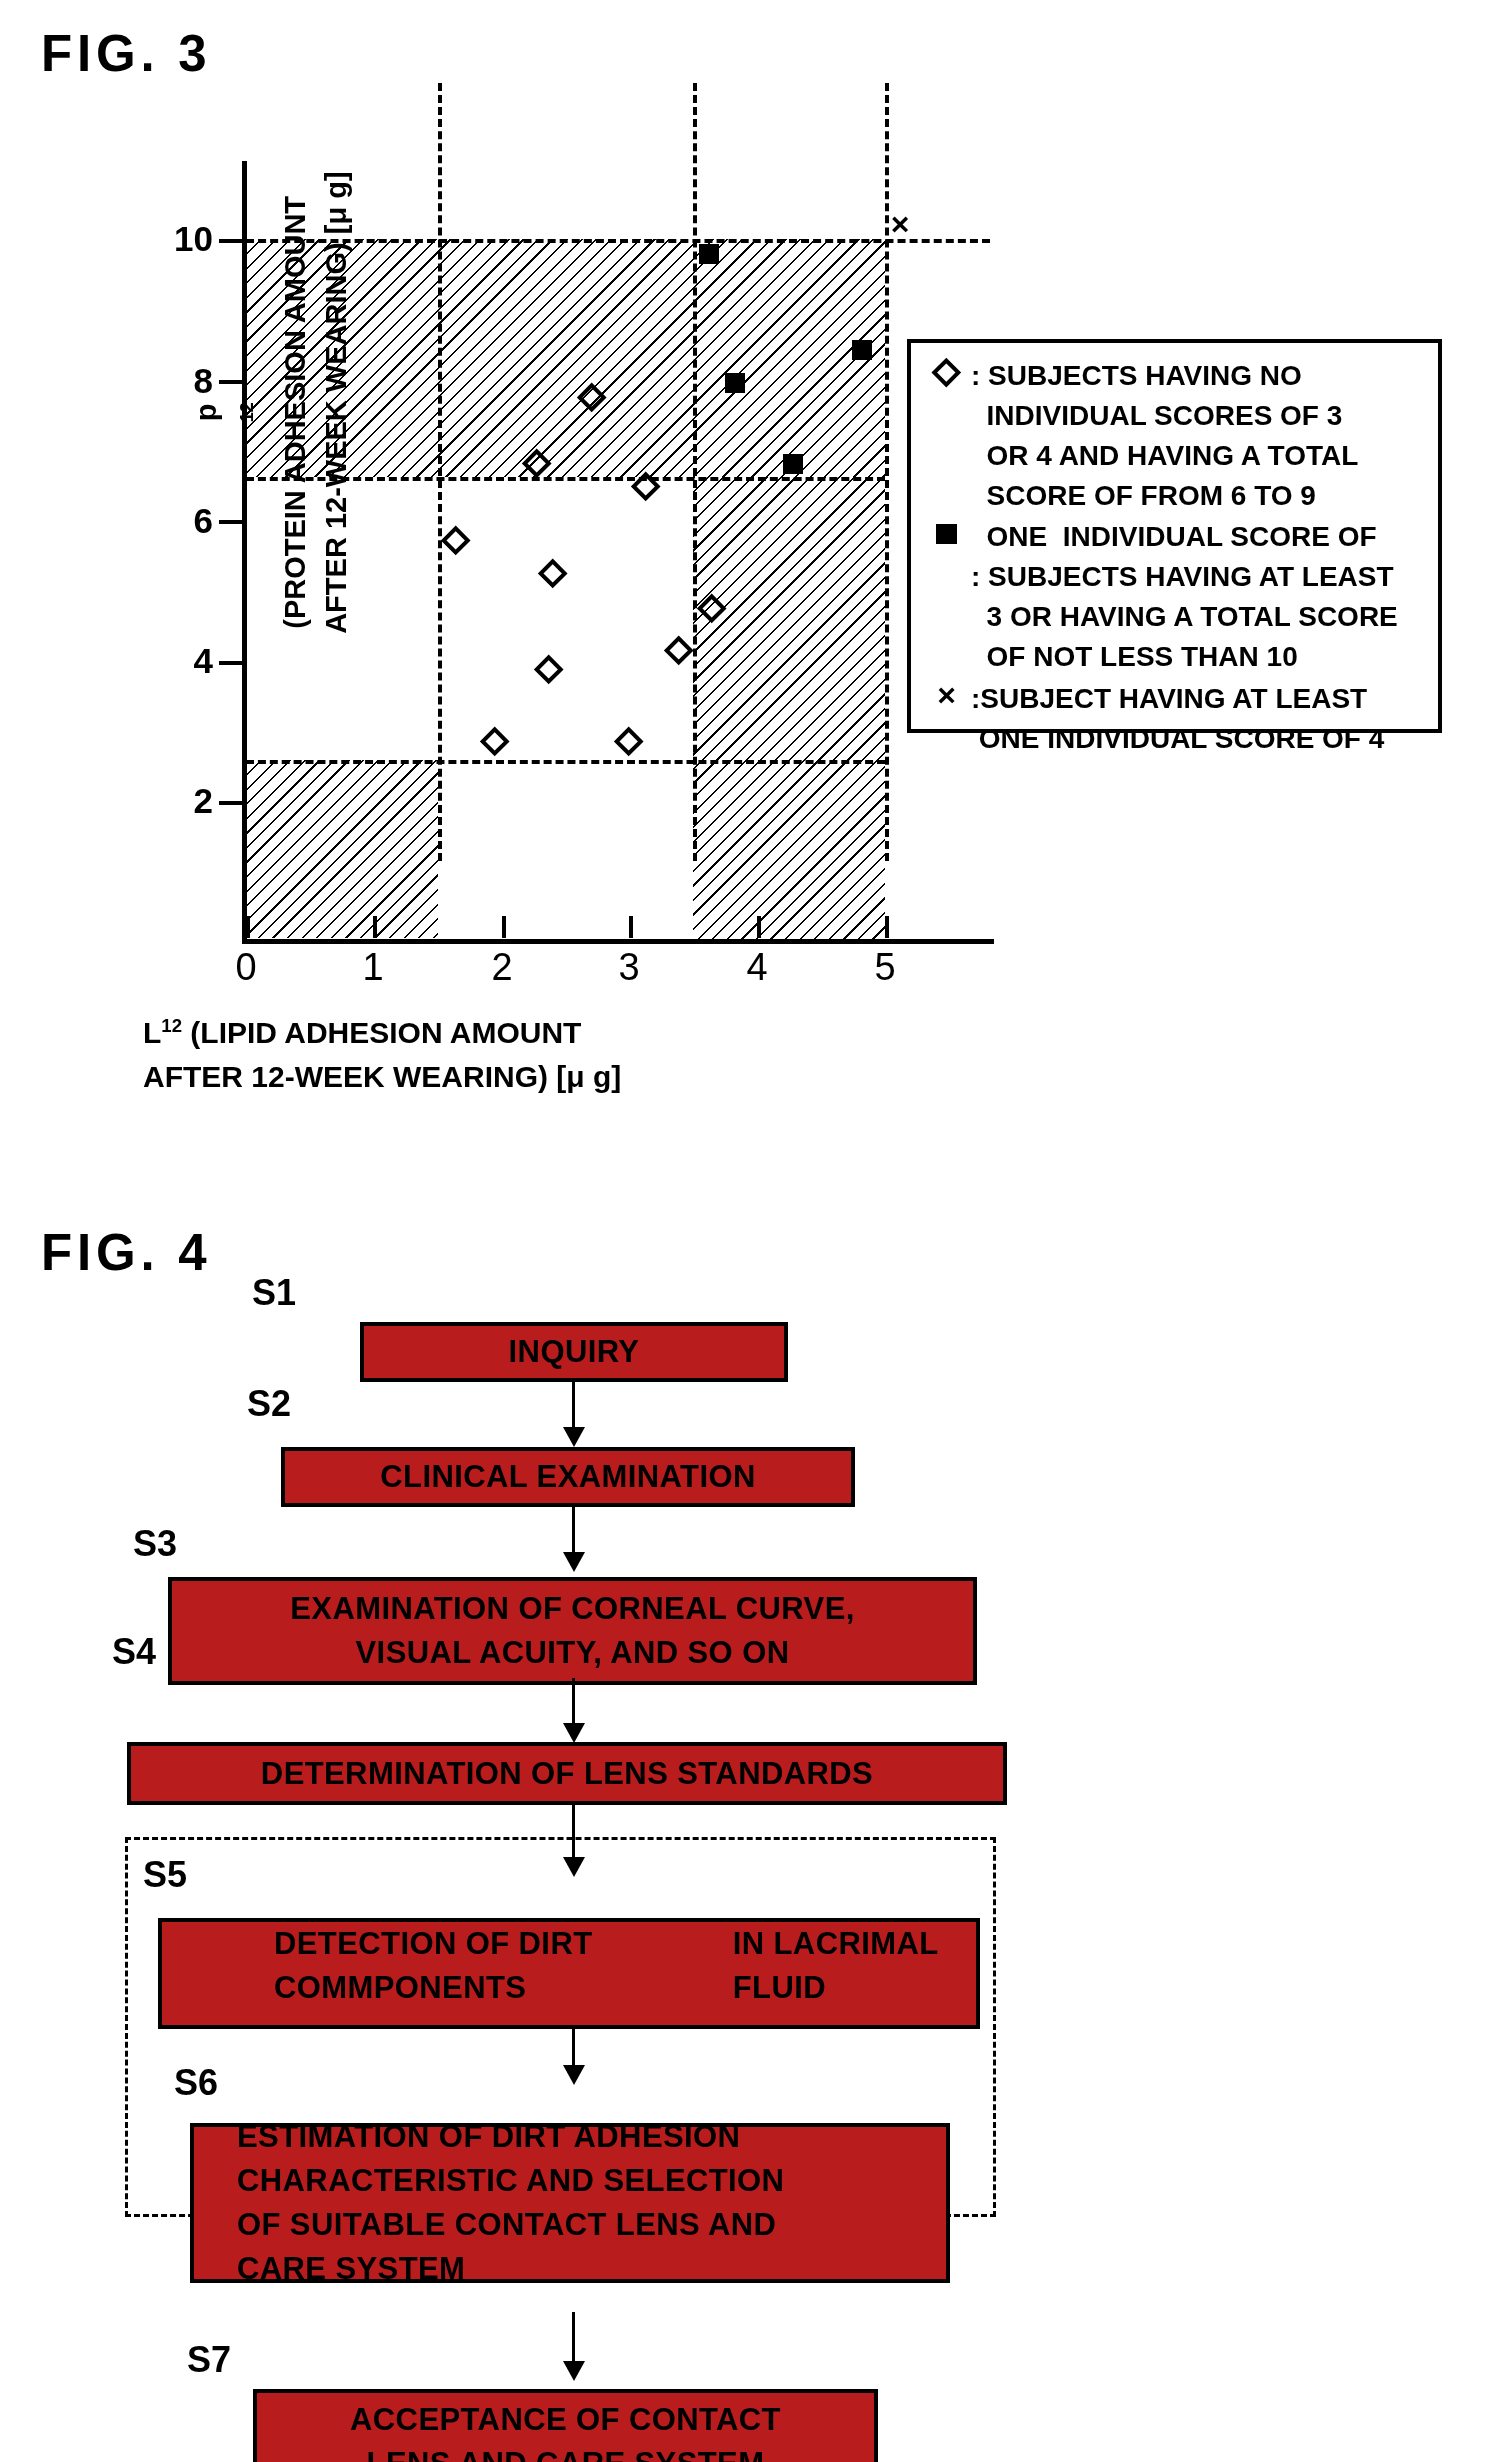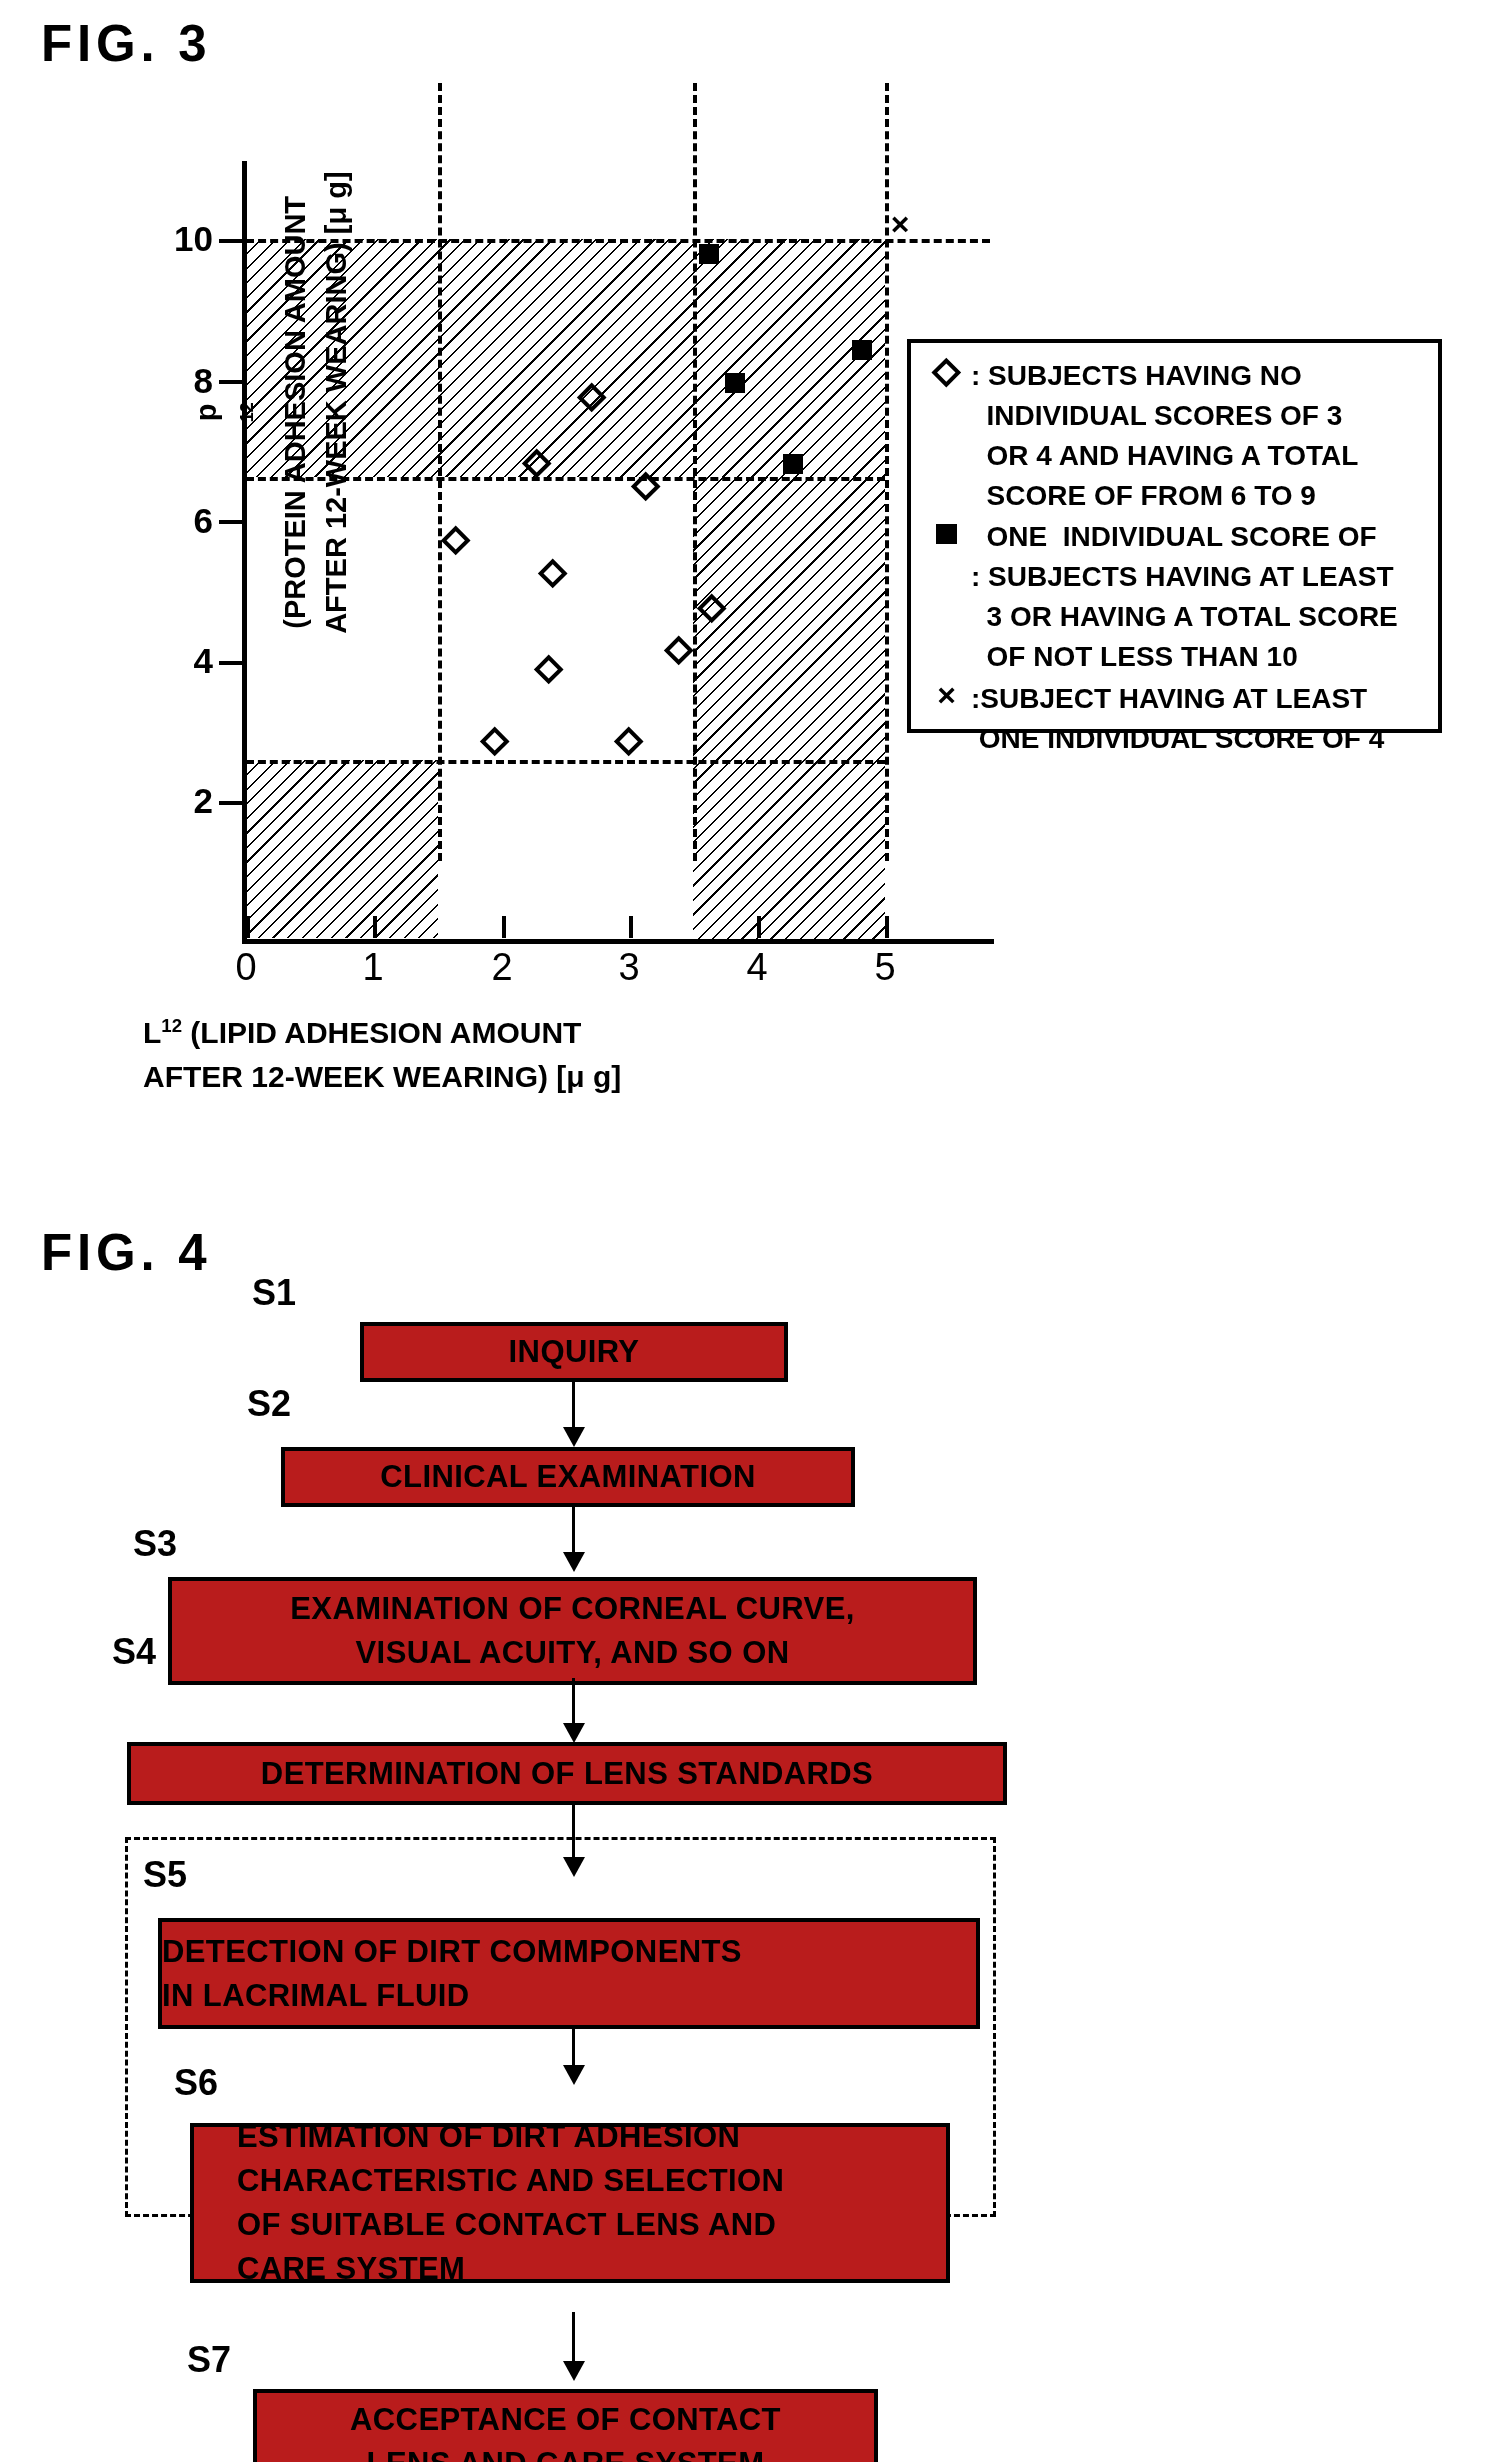--- a/index.html
+++ b/index.html
@@ -6,21 +6,21 @@
   html,body{margin:0;padding:0;background:#ffffff;}
   body{
     width:1491px;height:2462px;position:relative;
     font-family:"Liberation Sans","DejaVu Sans",sans-serif;
     color:#000;overflow:hidden;
   }
   .fig-label{
     position:absolute;font-size:51px;font-weight:700;letter-spacing:4.8px;
     font-family:"Liberation Sans","DejaVu Sans",sans-serif;
   }
-  #fig3-label{left:41px;top:14px;}
+  #fig3-label{left:41px;top:24px;}
   #fig4-label{left:41px;top:1223px;}
 
   
   #fig3{position:absolute;left:0;top:0;width:1491px;height:1148px;}
   #plot{
     position:absolute;left:246px;top:161px;width:639px;height:778px;
   }
   .axis-y{position:absolute;left:-4px;top:0;width:4.8px;height:782px;background:#000;}
   .axis-x{position:absolute;left:-4px;top:778px;width:752px;height:4.8px;background:#000;}
 
@@ -227,21 +227,21 @@
   <div class="arrowhead" style="left:574px;top:575px;"></div>
 
   <div class="slabel" style="left:112px;top:486px;">S4</div>
   <div class="fbox" style="left:127px;top:594px;width:880px;height:63px;">
     <span>DETERMINATION OF LENS STANDARDS</span>
   </div>
   <div class="arrow" style="left:572px;top:657px;height:57px;"></div>
   <div class="arrowhead" style="left:574px;top:709px;"></div>
 
   <div class="slabel" style="left:143px;top:709px;">S5</div>
-  <div class="fbox" style="left:158px;top:770px;width:822px;height:111px;flex-direction:column;align-items:flex-start;text-align:left;">
+  <div class="fbox" style="left:158px;top:770px;width:822px;height:111px;flex-direction:row;align-items:flex-start;padding-left:112px;text-align:left;">
     <span>DETECTION OF DIRT COMMPONENTS</span>
     <span>IN LACRIMAL FLUID</span>
   </div>
   <div class="arrow" style="left:572px;top:880px;height:41px;"></div>
   <div class="arrowhead" style="left:574px;top:917px;"></div>
 
   <div class="slabel" style="left:174px;top:917px;">S6</div>
   <div class="fbox" style="left:190px;top:975px;width:760px;height:160px;flex-direction:column;align-items:flex-start;padding-left:43px;text-align:left;">
     <span>ESTIMATION OF DIRT ADHESION</span>
     <span>CHARACTERISTIC AND SELECTION</span>

